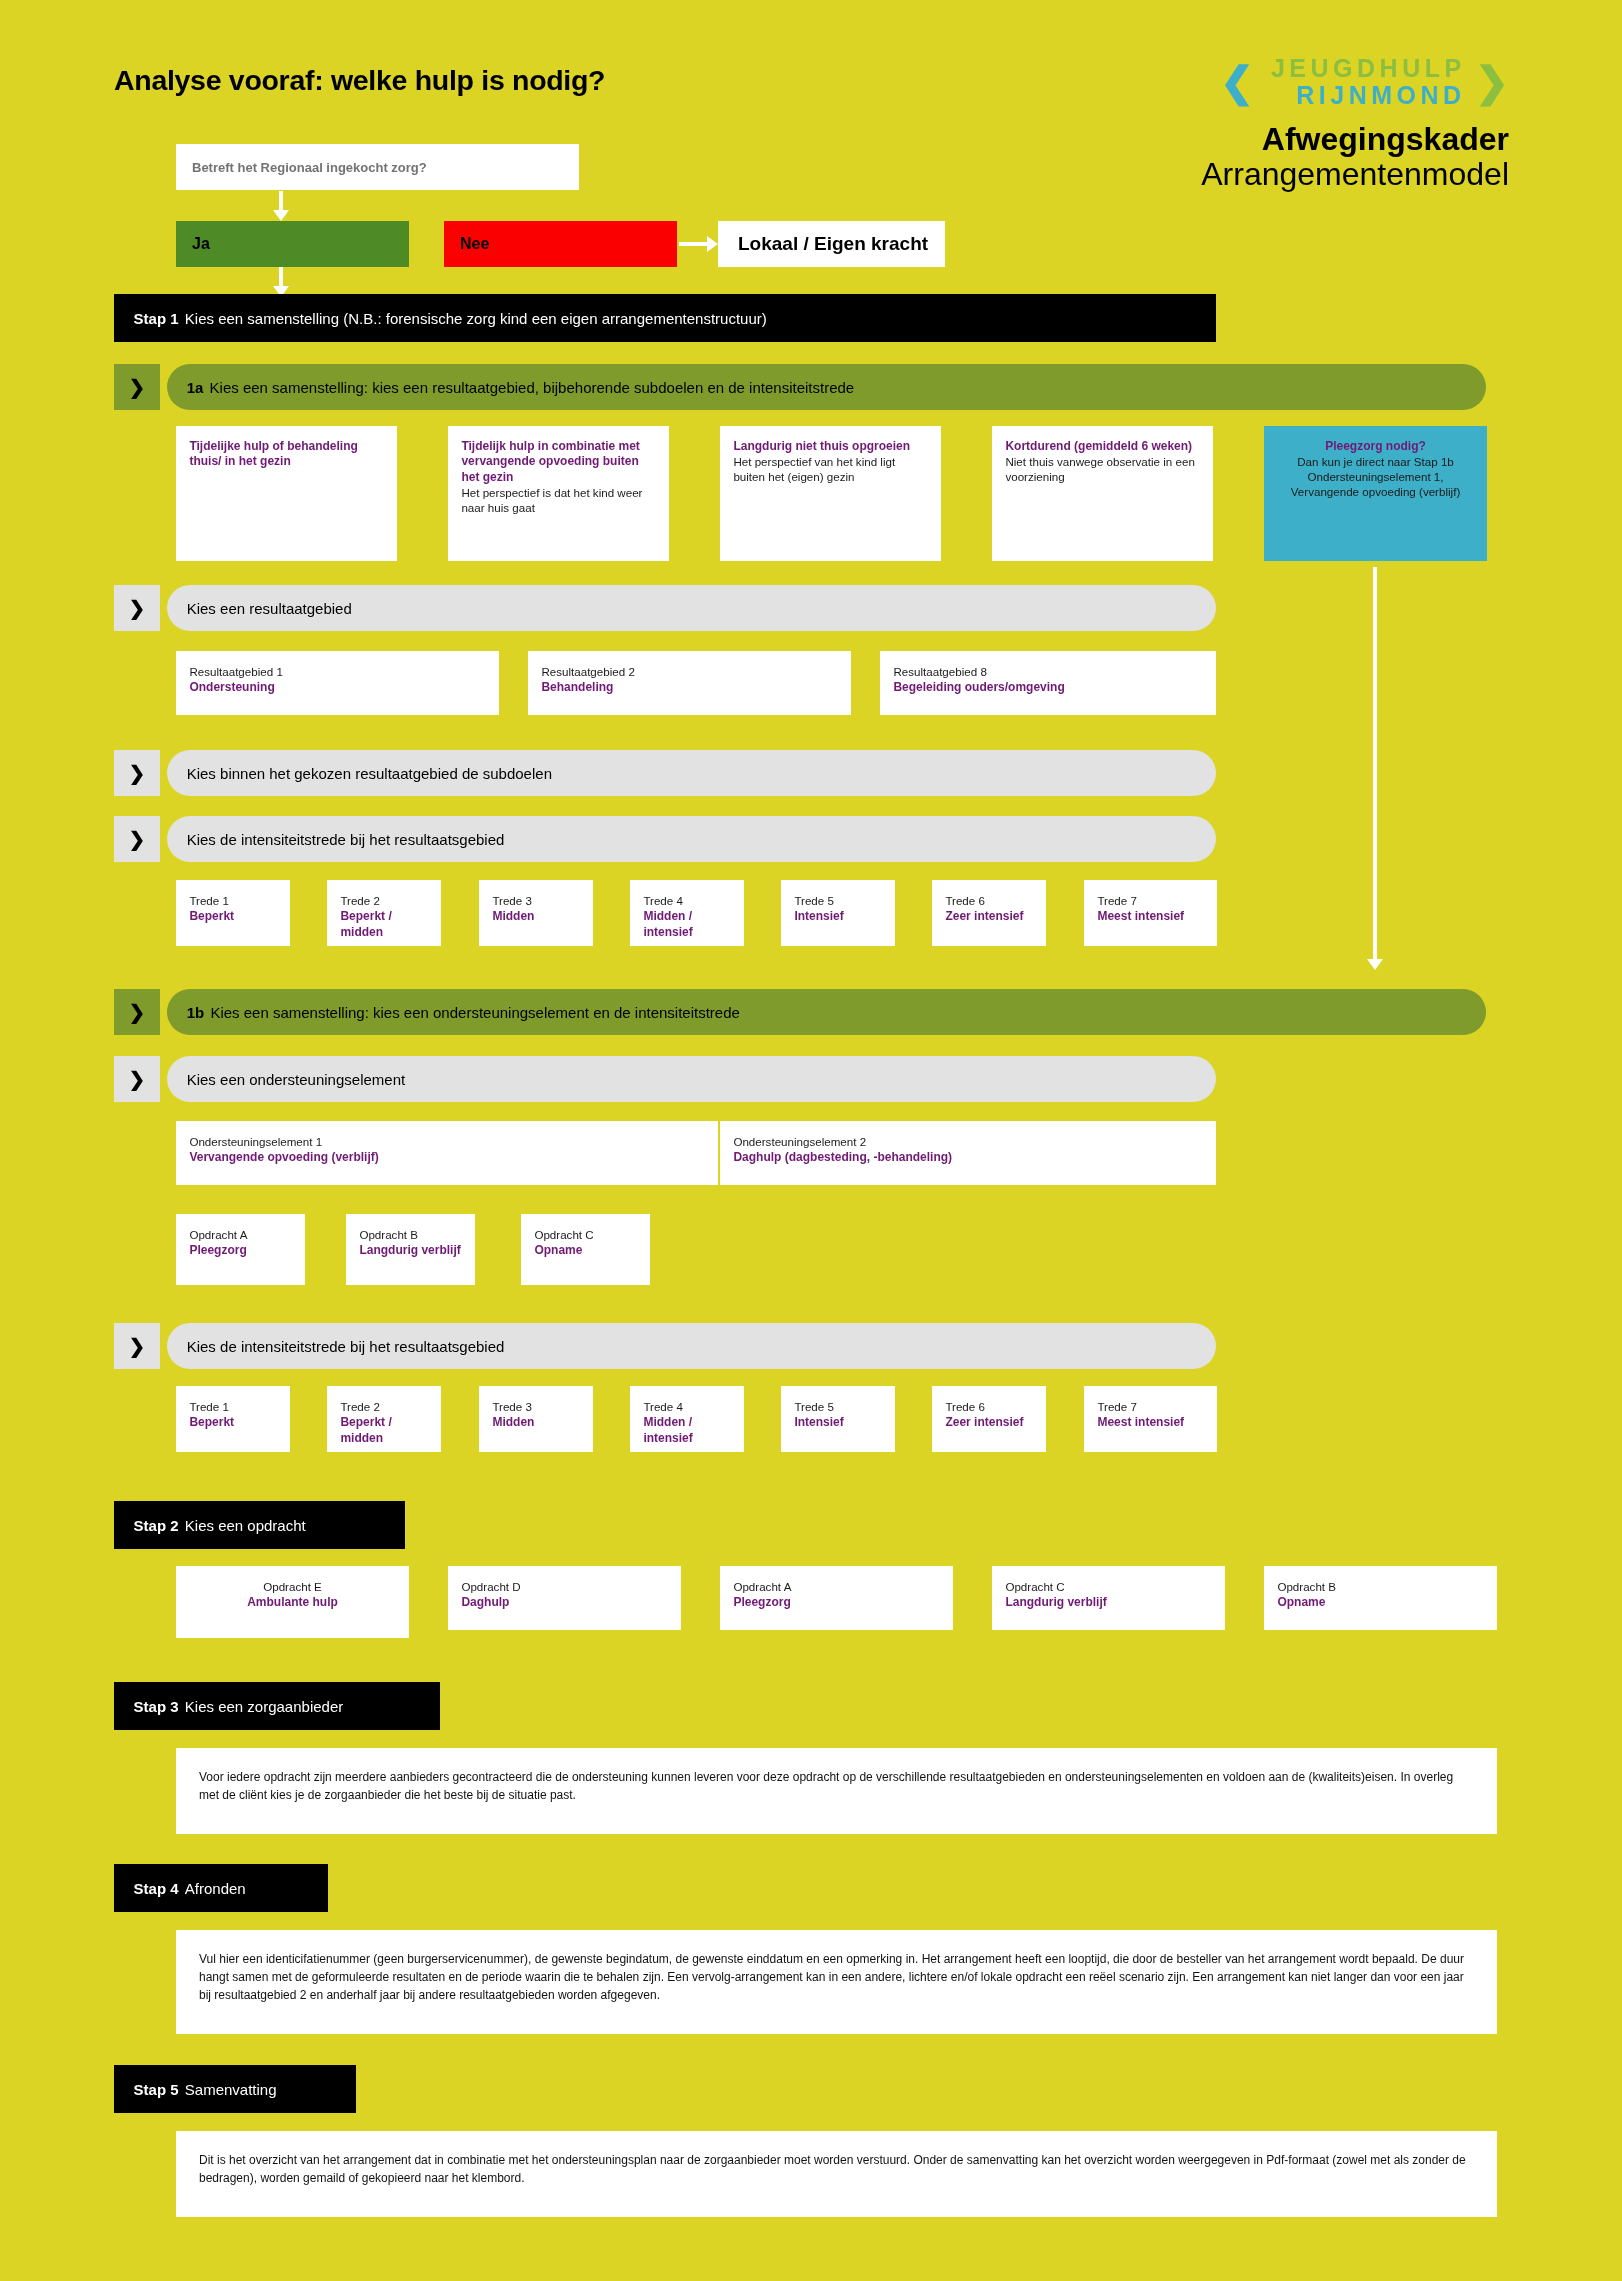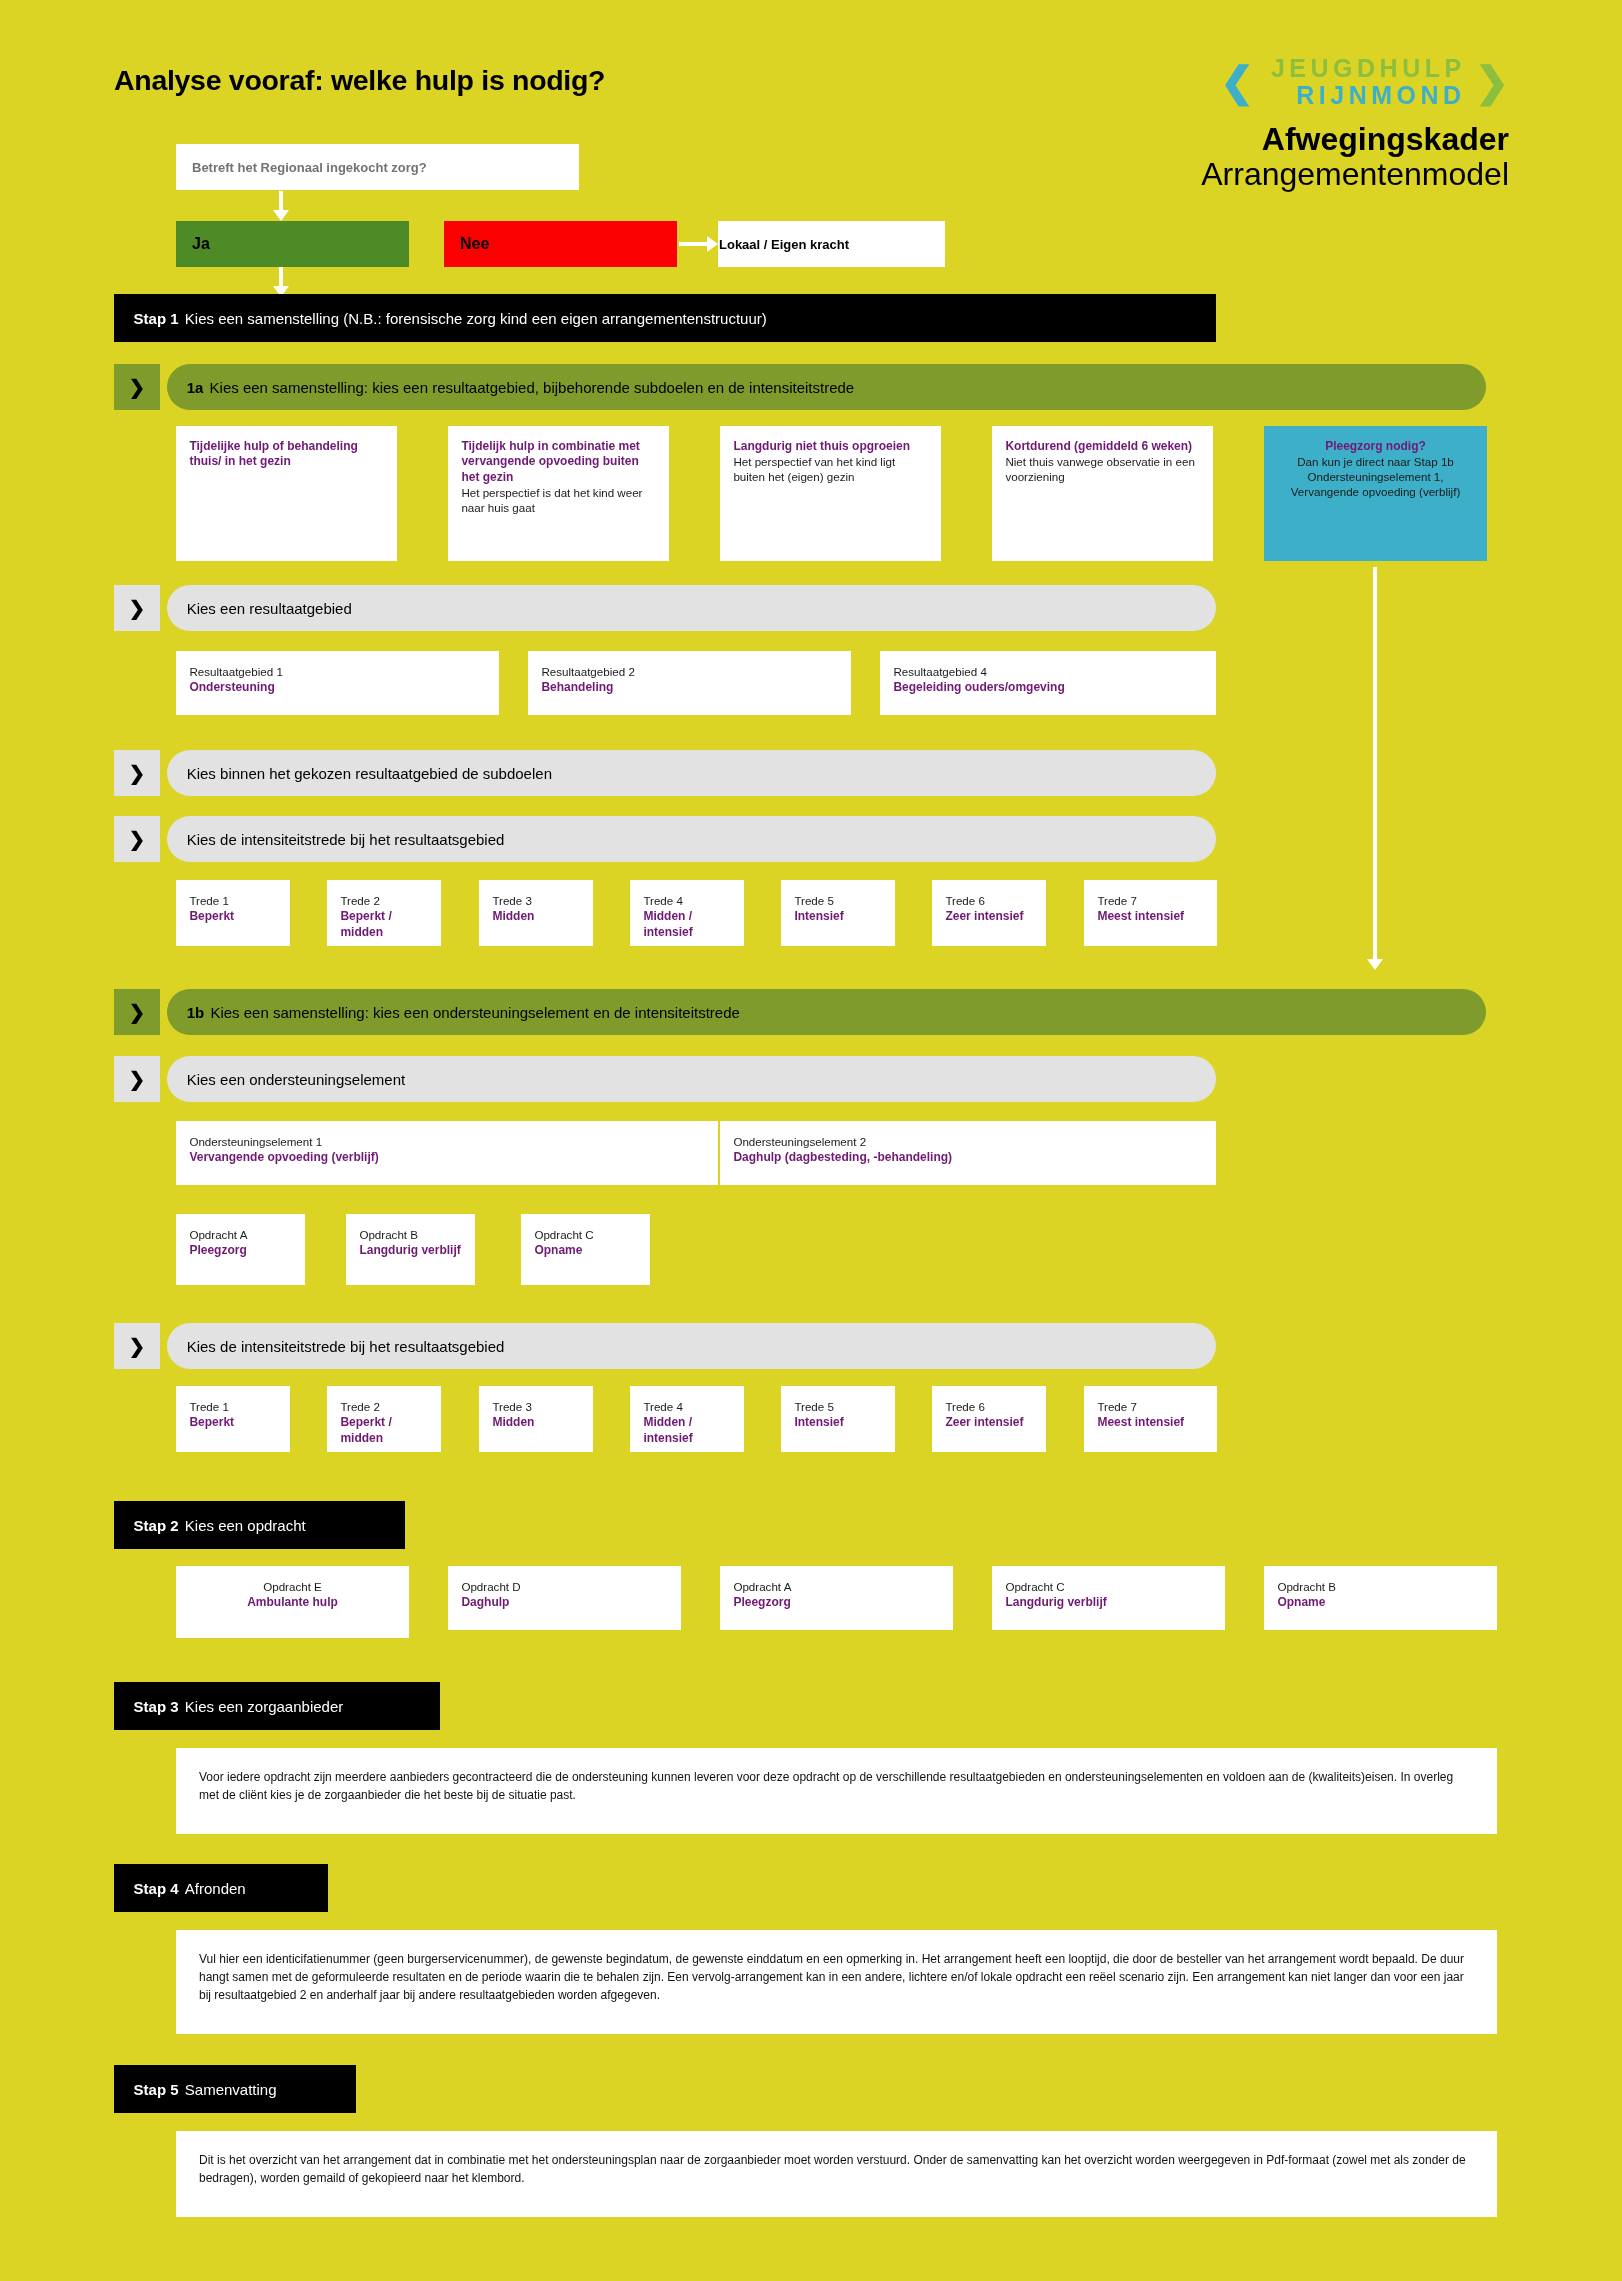--- a/index.html
+++ b/index.html
@@ -126,22 +126,22 @@
   }
   .box-lokaal {
     position: absolute;
     left: 718px;
     top: 221px;
     width: 227px;
     height: 46px;
     background: #fff;
     display: flex;
     align-items: center;
-    padding-left: 1px;
-    font-size: 13px;
+    padding-left: 20px;
+    font-size: 19px;
     font-weight: bold;
     color: #000;
   }
   .arrow-v {
     position: absolute;
     width: 3.6px;
     background: #fff;
   }
   .arrow-v::after {
     content: "";
@@ -323,21 +323,21 @@
 
   <div class="card" style="left:176px; top:651px; width:323px; height:64px;">
     <span class="c-lab">Resultaatgebied 1</span>
     <span class="c-strong">Ondersteuning</span>
   </div>
   <div class="card" style="left:528px; top:651px; width:323px; height:64px;">
     <span class="c-lab">Resultaatgebied 2</span>
     <span class="c-strong">Behandeling</span>
   </div>
   <div class="card" style="left:880px; top:651px; width:336px; height:64px;">
-    <span class="c-lab">Resultaatgebied 4</span>
+    <span class="c-lab">Resultaatgebied 8</span>
     <span class="c-strong">Begeleiding ouders/omgeving</span>
   </div>
 
   <div class="chevbar grey" style="left:114px; top:750px; width:1102px;">
     <div class="chev-sq">❯</div>
     <div class="chev-body">Kies binnen het gekozen resultaatgebied de subdoelen</div>
   </div>
 
   <div class="chevbar grey" style="left:114px; top:816px; width:1102px;">
     <div class="chev-sq">❯</div>

